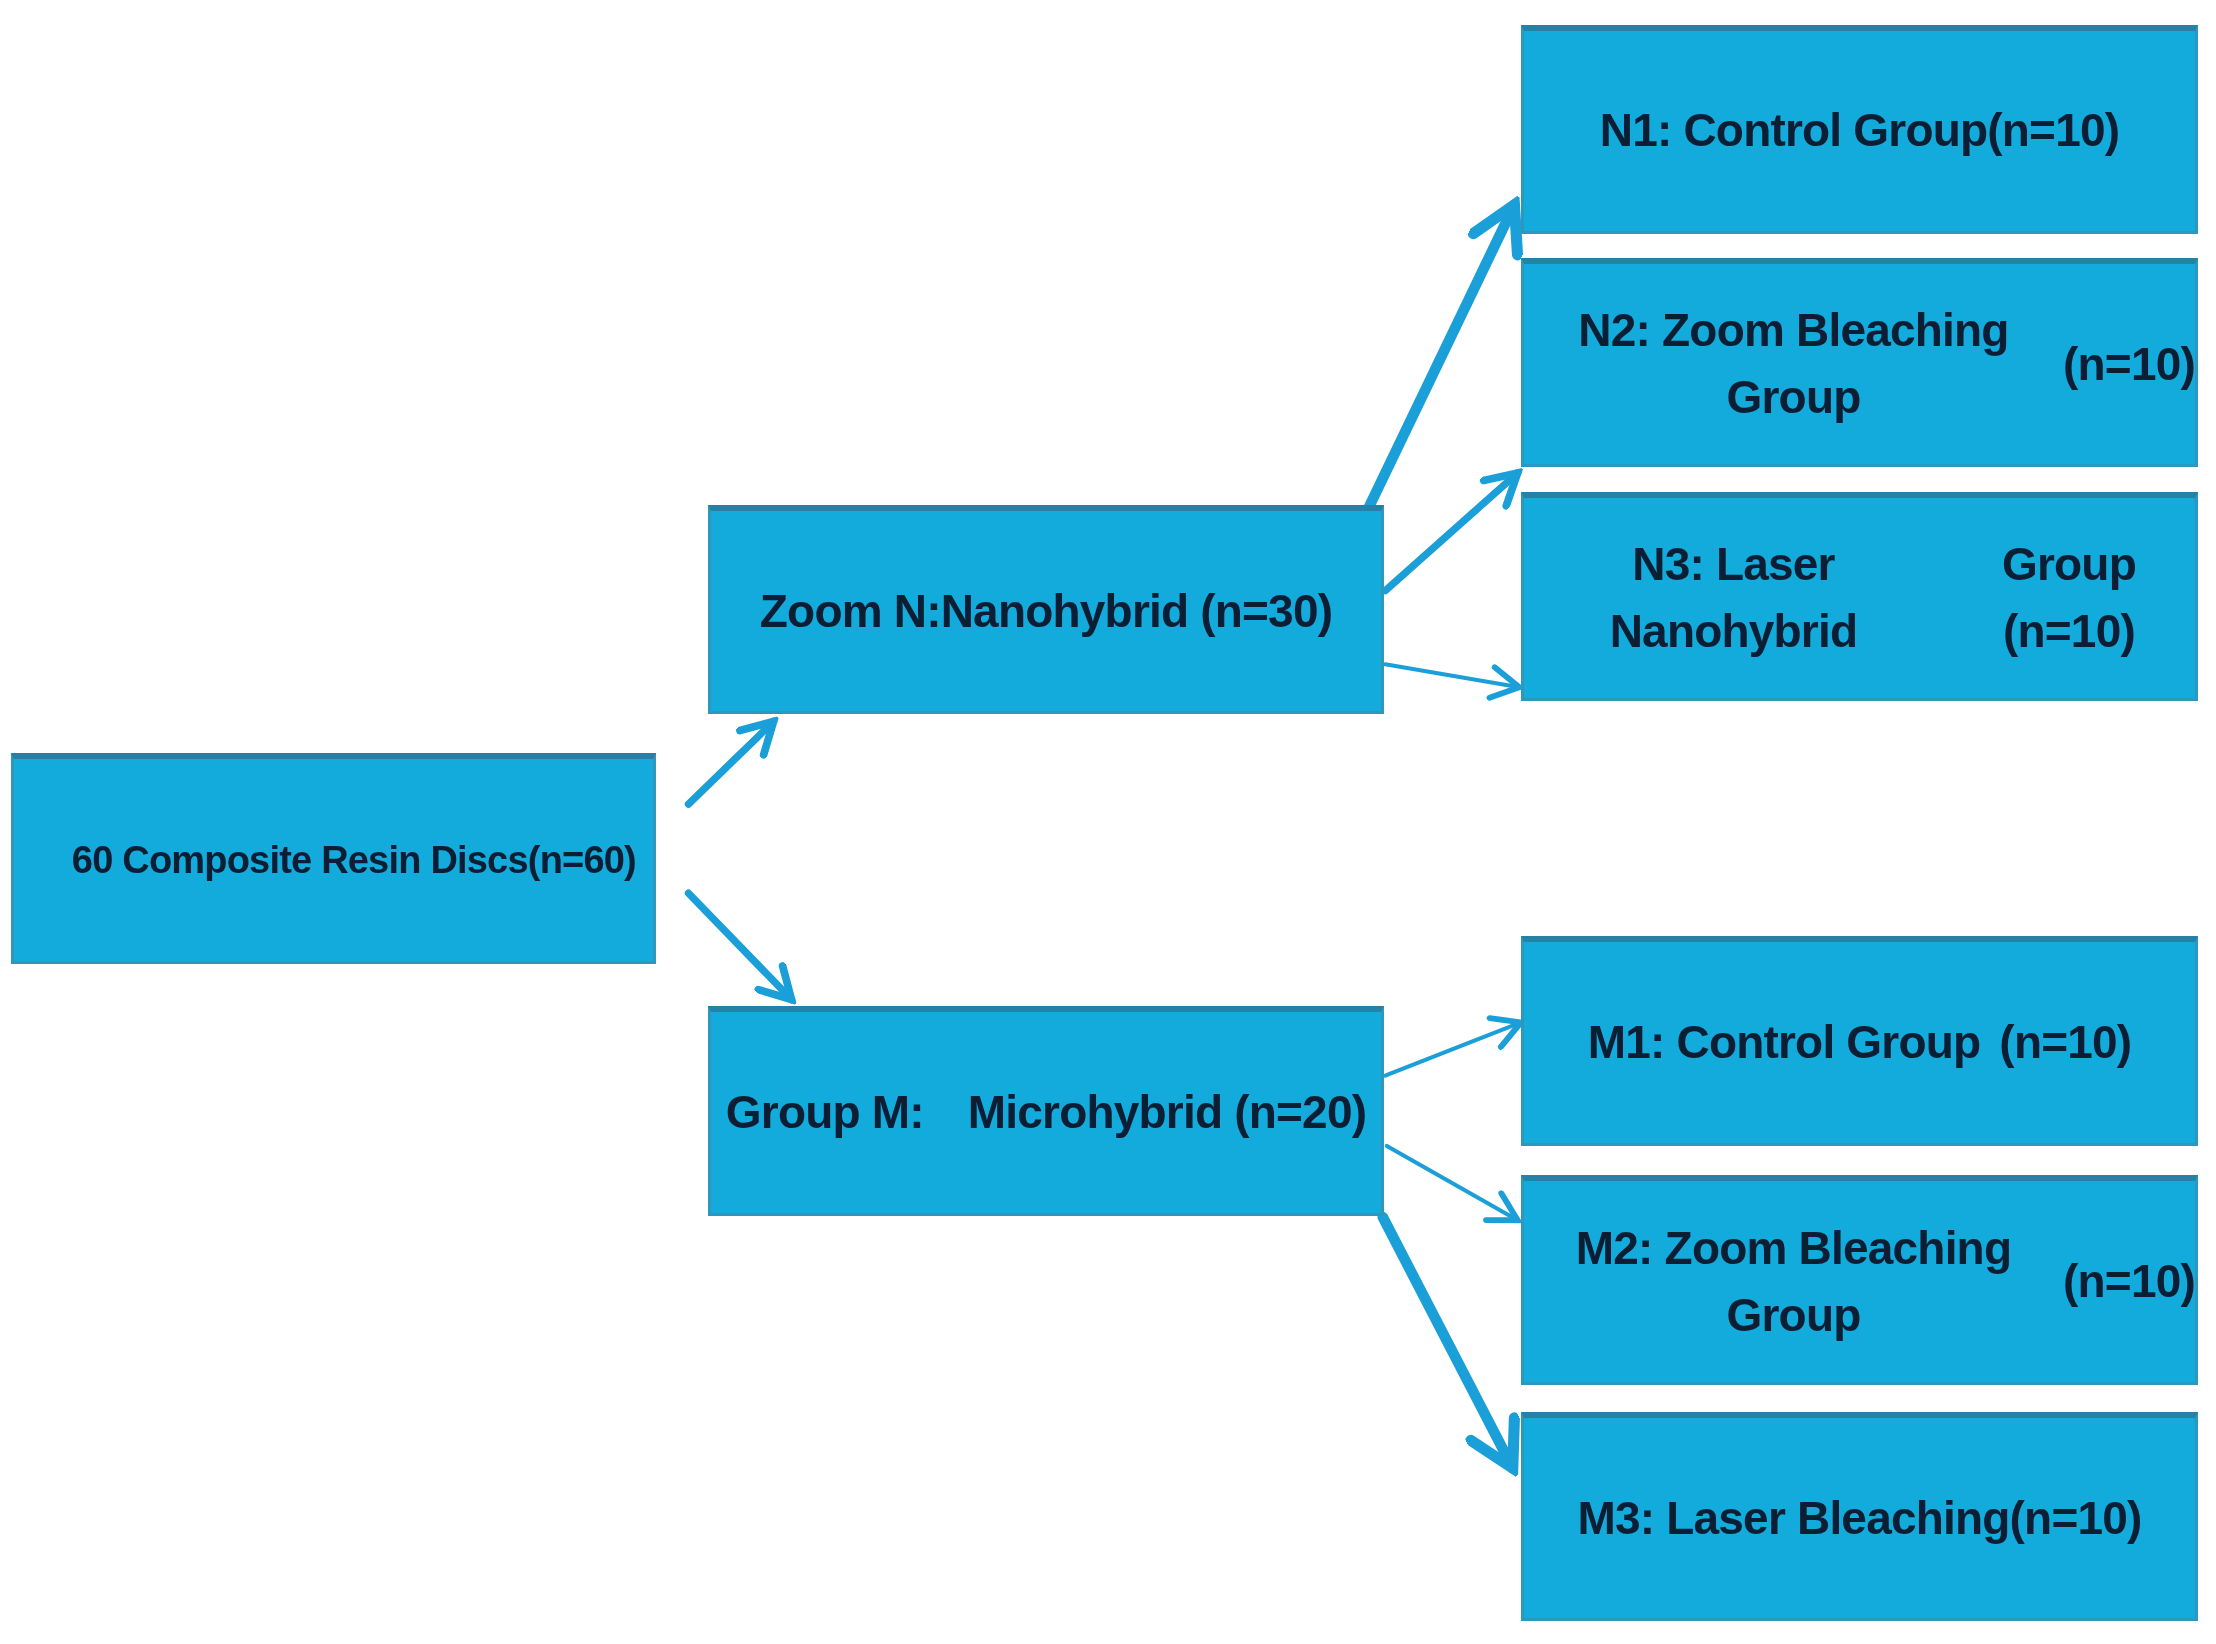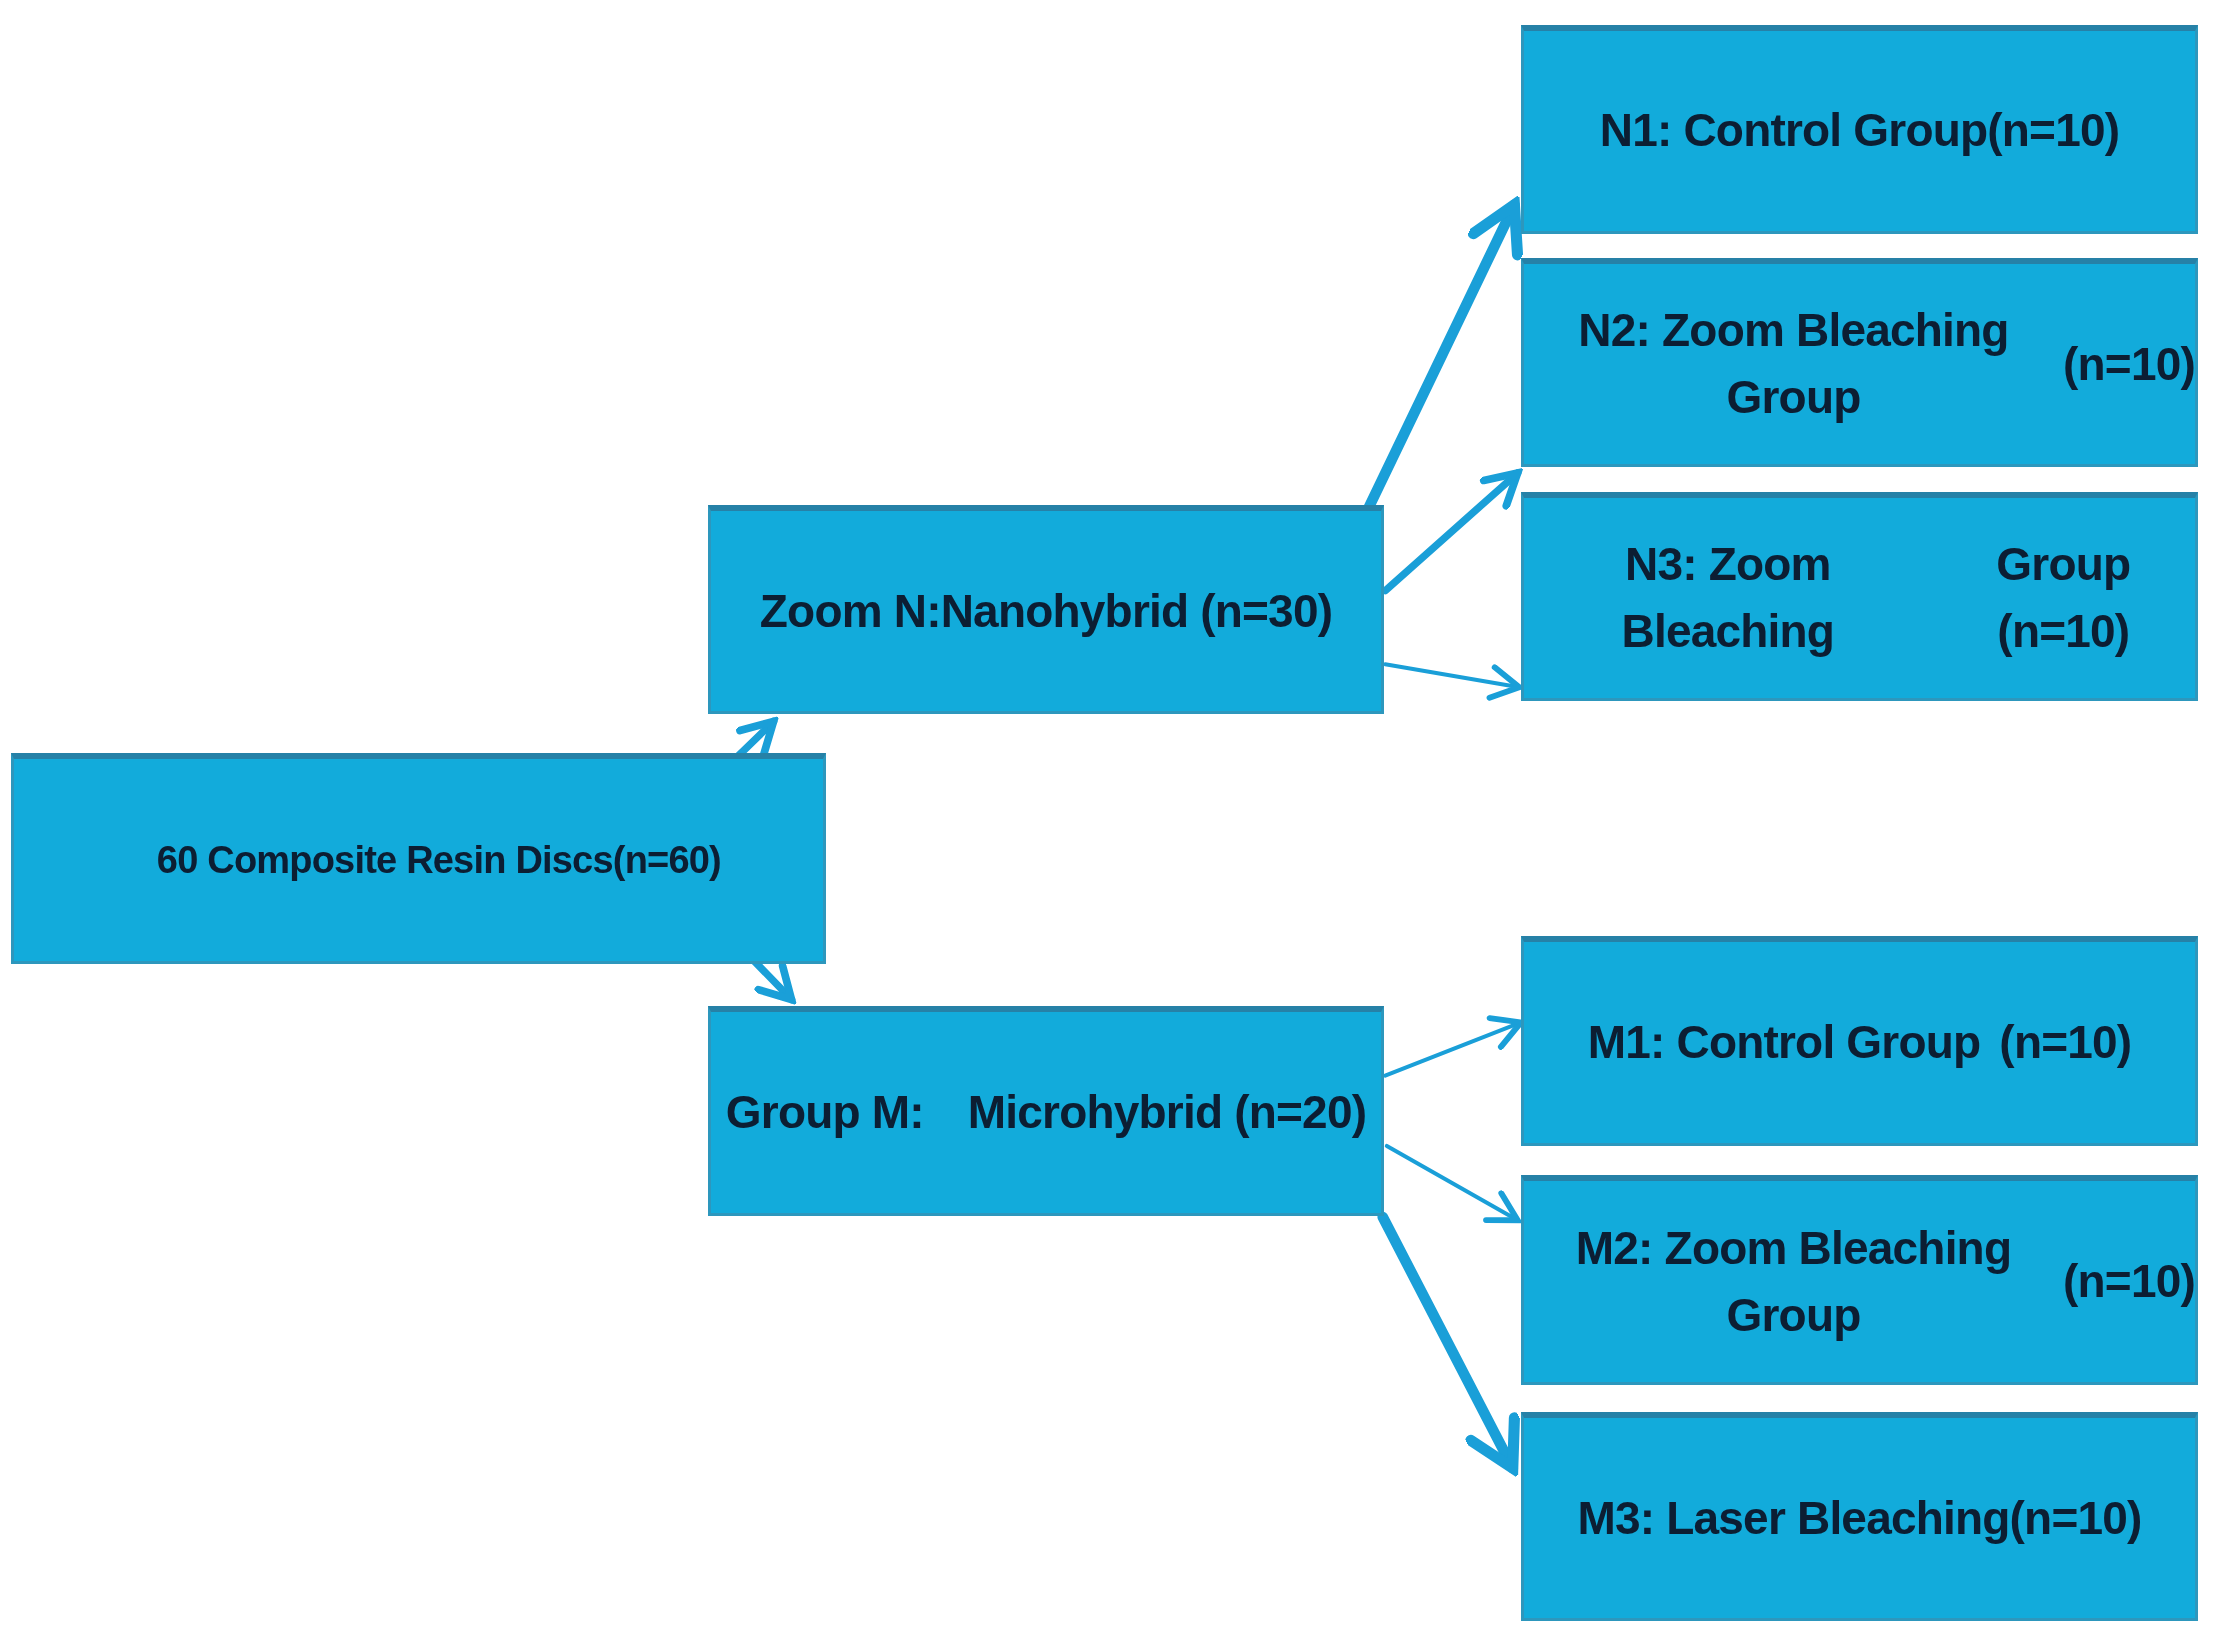--- a/index.html
+++ b/index.html
@@ -35,21 +35,21 @@
     text-align:center;
     color:var(--text);
     font-weight:700;
     letter-spacing:-0.8px;
   }
   .node .line{display:block;}
   .leaf,.group{font-size:46px;line-height:1.45;}
   .rootnode{font-size:38px;line-height:1.5;}
 
   
-  .pos-root  {left:11.4px;  top:753px;  width:815px; height:211px;padding-left:40px;}
+  .pos-root  {left:11.4px;  top:753px;  width:645px; height:211px;padding-left:40px;}
   .pos-gn    {left:708px; top:505px;  width:676px; height:209px;}
   .pos-gm    {left:708px; top:1006px; width:676px; height:210px;gap:44px;}
   .pos-n1    {left:1521px;top:24.5px;   width:677px; height:209px;}
   .pos-n2    {left:1521px;top:258px;  width:677px; height:209px;}
   .pos-n3    {left:1521px;top:492px;  width:677px; height:209px;}
   .pos-m1    {left:1521px;top:936px; width:677px; height:210px;gap:19px;}
   .pos-m2    {left:1521px;top:1175px; width:677px; height:210px;}
   .pos-m3    {left:1521px;top:1412px; width:677px; height:209px;}
 </style>
 </head>
@@ -95,21 +95,21 @@
     <span class="line">N1: Control Group</span>
     <span class="line">(n=10)</span>
   </div>
 
   <div class="node leaf pos-n2">
     <span class="line">N2: Zoom Bleaching Group</span>
     <span class="line">(n=10)</span>
   </div>
 
   <div class="node leaf pos-n3">
-    <span class="line">N3: Zoom Bleaching</span>
+    <span class="line">N3: Laser Nanohybrid</span>
     <span class="line">Group (n=10)</span>
   </div>
 
   <div class="node leaf pos-m1">
     <span class="line">M1: Control Group</span>
     <span class="line">(n=10)</span>
   </div>
 
   <div class="node leaf pos-m2">
     <span class="line">M2: Zoom Bleaching Group</span>

